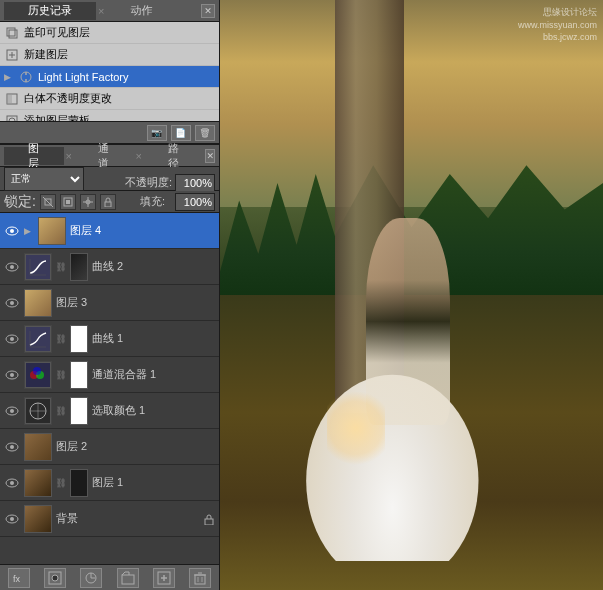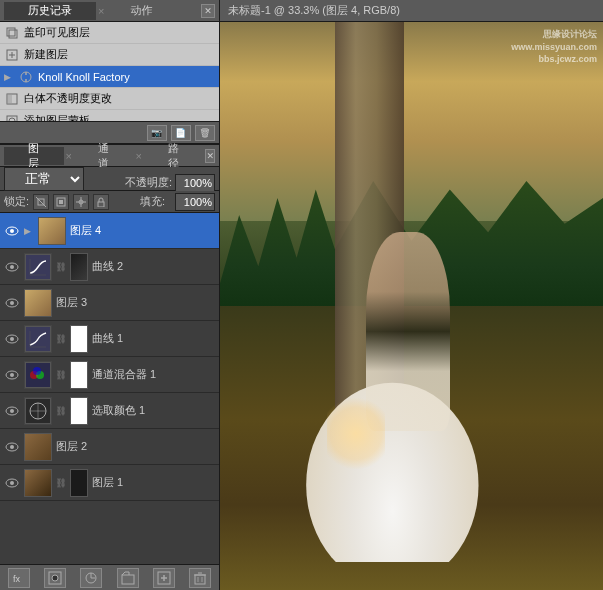--- a/index.html
+++ b/index.html
@@ -172,22 +172,22 @@
       background: #4a4a4a;
       border-bottom: 1px solid #1a1a1a;
     }
 
     .mode-select {
       width: 80px;
       height: 24px;
       background: #5a5a5a;
       border: 1px solid #222;
       color: #fff;
-      font-size: 13px;
-      padding: 0 16px;
+      font-size: 10px;
+      padding: 0 2px;
       cursor: pointer;
     }
 
     .opacity-control {
       display: flex;
       align-items: center;
       gap: 3px;
       margin-left: auto;
       margin-top: 8px;
     }
@@ -212,21 +212,21 @@
       display: flex;
       align-items: center;
       height: 22px;
       padding: 2px 4px;
       gap: 4px;
       background: #4a4a4a;
       border-bottom: 1px solid #1a1a1a;
     }
 
     .lock-label {
-      font-size: 11px;
+      font-size: 14px;
       color: #ccc;
     }
 
     .lock-btn {
       width: 16px;
       height: 16px;
       background: #5a5a5a;
       border: 1px solid #333;
       display: flex;
       align-items: center;
@@ -378,21 +378,20 @@
         180deg,
         #4a5a3a 0%,
         #3a4a2a 20%,
         #5a6a3a 30%,
         #2a3a1a 50%,
         #4a3a1a 70%,
         #6a5a2a 85%,
         #5a4a2a 100%
       );
       position: relative;
-      font-weight: bold;
     }
 
     
     .scene-sky {
       position: absolute;
       top: 0; left: 0; right: 0;
       height: 35%;
       background: linear-gradient(180deg, #8a7a4a 0%, #c8a85a 30%, #b09050 60%, #7a8050 100%);
     }
 
@@ -530,21 +529,21 @@
         </div>
         <div class="history-item selected">
           <div class="expand-arrow">▶</div>
           <div class="item-icon">
             <svg width="14" height="14" viewBox="0 0 14 14">
                 <circle cx="7" cy="7" r="5" fill="none" stroke="#aaa" stroke-width="1"></circle>
                 <line x1="7" y1="2" x2="7" y2="5" stroke="#aaa" stroke-width="1.5"></line>
                 <line x1="7" y1="9" x2="7" y2="12" stroke="#aaa" stroke-width="1.5"></line>
               </svg>
           </div>
-          <span class="item-label">Knoll Knoll Factory</span>
+          <span class="item-label">Light Light Factory</span>
         </div>
         <div class="history-item">
           <div class="item-icon">
             <svg width="14" height="14" viewBox="0 0 14 14">
                 <rect x="2" y="2" width="10" height="10" fill="none" stroke="#666" stroke-width="1"></rect>
                 <rect x="2" y="2" width="5" height="10" fill="#999" opacity="0.5"></rect>
               </svg>
           </div>
           <span class="item-label">白体不透明度更改</span>
         </div>
@@ -741,20 +740,34 @@
                 <ellipse cx="7" cy="5" rx="6" ry="4" fill="none" stroke="#aaa" stroke-width="1"></ellipse>
                 <circle cx="7" cy="5" r="2" fill="#aaa"></circle>
               </svg>
           </div>
           <div class="layer-thumb" style="background: linear-gradient(135deg, #8a6840 0%, #3a2810 100%);"></div>
           <div class="layer-chain">⛓</div>
           <div class="layer-thumb-mask" style="background: #1a1a1a;"></div>
           <span class="layer-name">图层 1</span>
         </div>
 
+        <div class="layer-item">
+          <div class="layer-eye">
+            <svg width="14" height="10" viewBox="0 0 14 10">
+                <ellipse cx="7" cy="5" rx="6" ry="4" fill="none" stroke="#aaa" stroke-width="1"></ellipse>
+                <circle cx="7" cy="5" r="2" fill="#aaa"></circle>
+              </svg>
+          </div>
+          <div class="layer-thumb" style="background: linear-gradient(135deg, #8a6840 0%, #3a2810 100%);"></div>
+          <span class="layer-name">背景</span>
+          <svg width="12" height="12" viewBox="0 0 12 12">
+              <rect x="2" y="6" width="8" height="6" fill="none" stroke="#aaa" stroke-width="1"></rect>
+              <path d="M4,6 V4 a2,2 0 0,1 4,0 V6" fill="none" stroke="#aaa" stroke-width="1"></path>
+            </svg>
+        </div>
 
       </div>
 
       <div class="layer-footer">
         <div class="layer-footer-btn">
           <svg width="14" height="14" viewBox="0 0 14 14">
               <text x="1" y="11" font-size="9" fill="#ccc">fx</text>
             </svg>
         </div>
         <div class="layer-footer-btn">
@@ -790,23 +803,20 @@
               <line x1="5" y1="6" x2="5" y2="11" stroke="#aaa" stroke-width="0.8"></line>
               <line x1="9" y1="6" x2="9" y2="11" stroke="#aaa" stroke-width="0.8"></line>
             </svg>
         </div>
       </div>
     </div>
 
   </div>
 
   <div class="canvas-area">
-    <div class="canvas-header">
-      <span>未标题-1 @ 33.3% (图层 4, RGB/8)</span>
-    </div>
     <div class="canvas-image">
       <div class="canvas-bg">
         <div class="scene-sky"></div>
         <div class="scene-trees"></div>
         <div class="scene-ground"></div>
         <div class="scene-pillar"></div>
         <div class="scene-dress"></div>
         <div class="scene-person"></div>
         <div class="scene-flare"></div>
         <div class="watermark" style="white-space: pre-line;">思缘设计论坛

